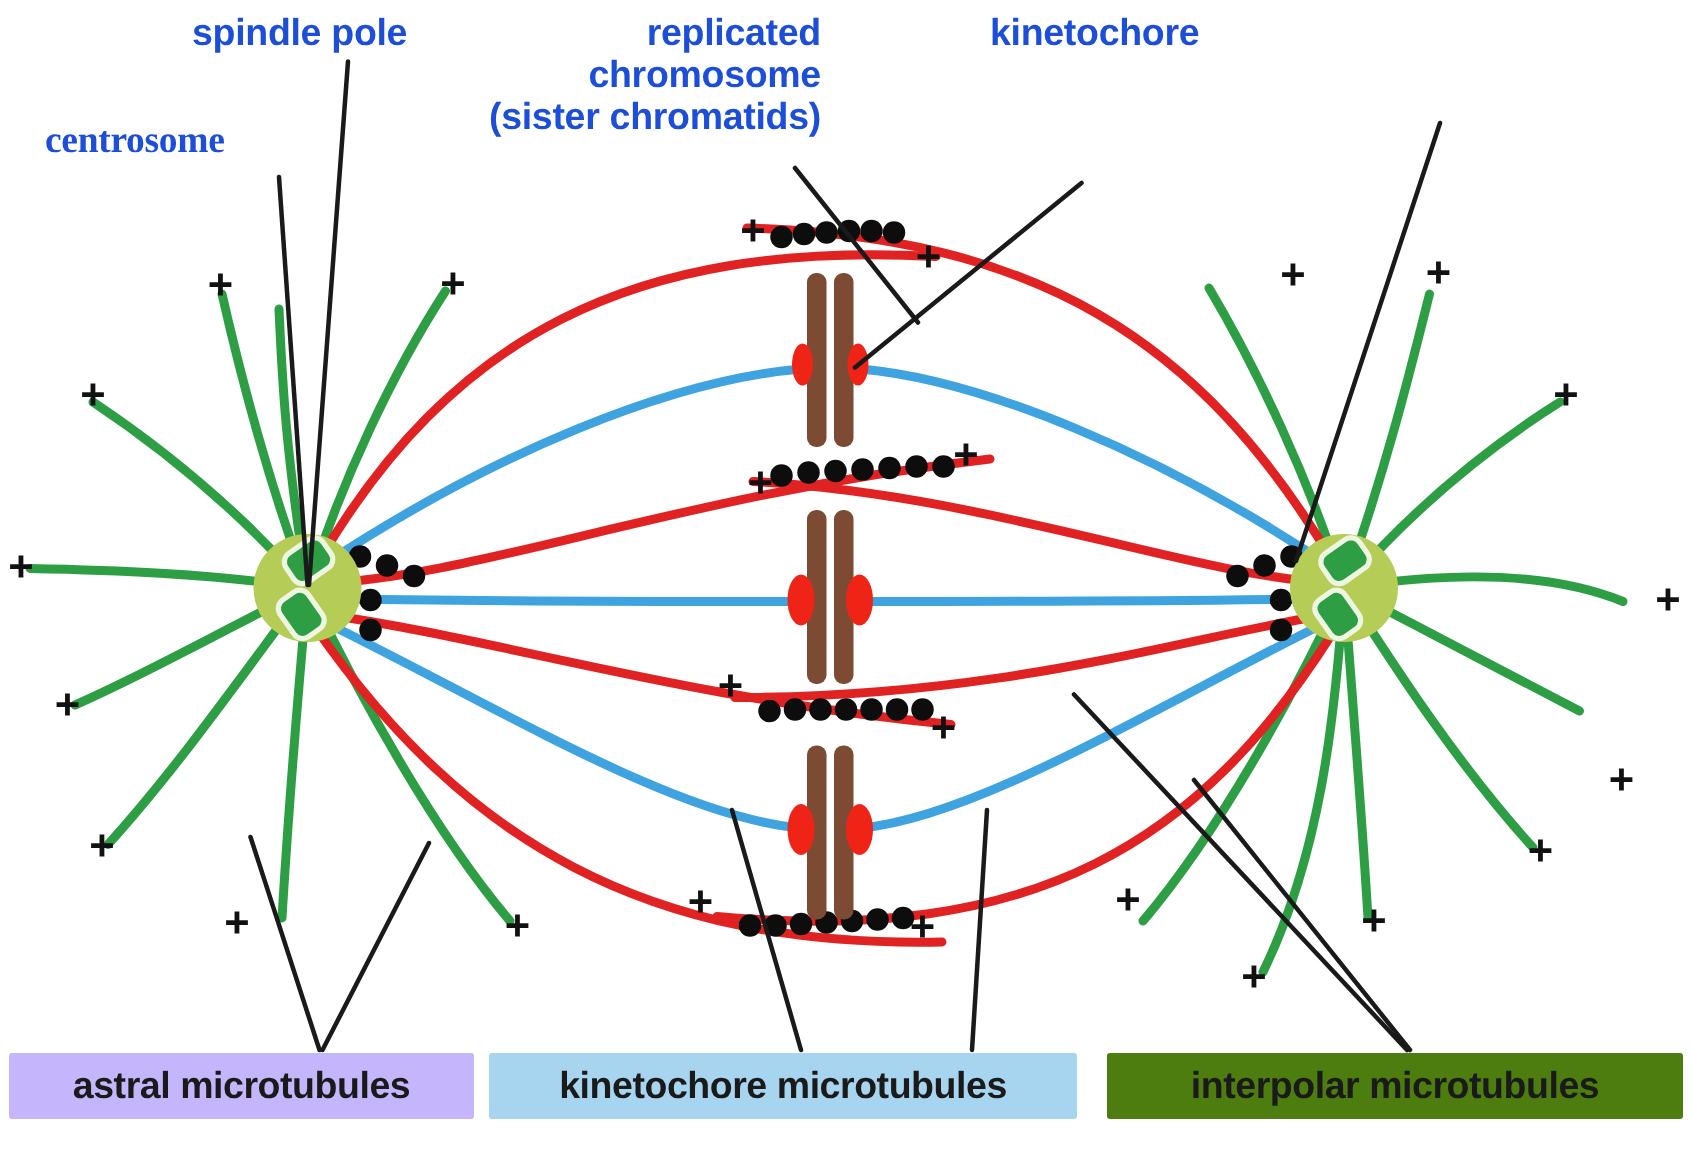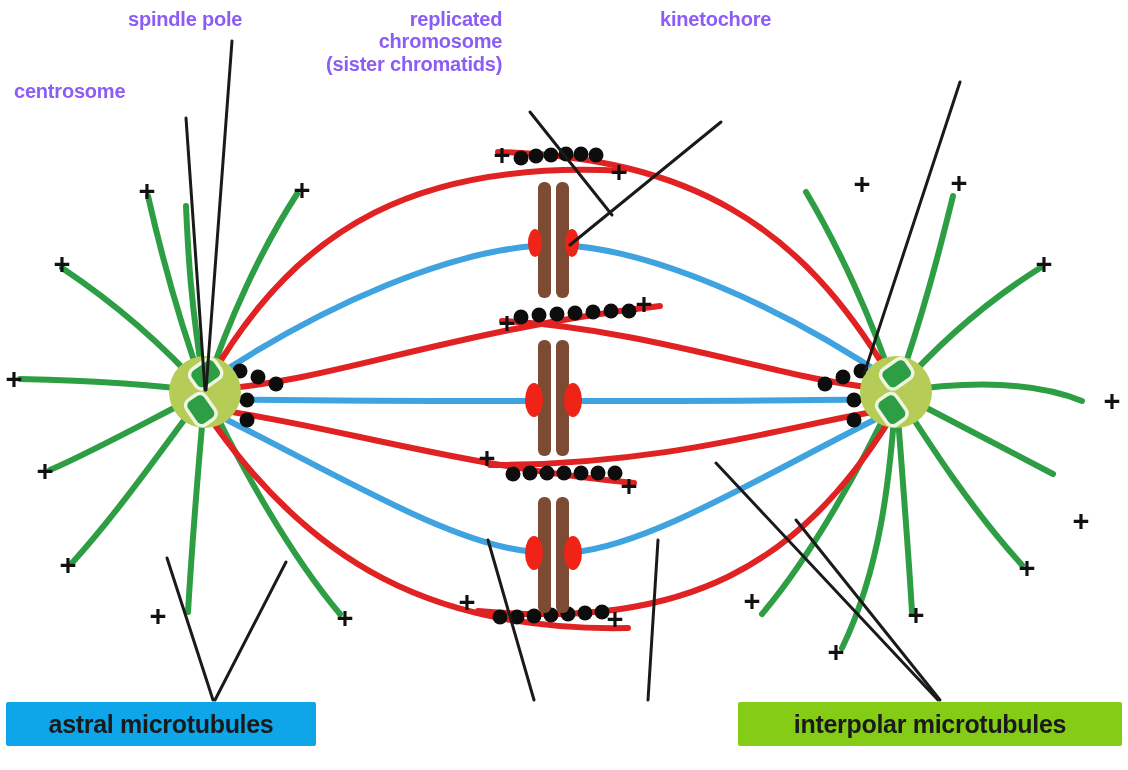--- a/index.html
+++ b/index.html
@@ -21,22 +21,22 @@
     position: absolute;
     left: 0;
     top: 0;
     width: 1128px;
     height: 770px;
   }
   .lbl {
     position: absolute;
     font-family: "Liberation Sans", sans-serif;
     font-weight: bold;
-    color: #8b5cf6;
-    font-size: 20px;
+    color: #1d4ed8;
+    font-size: 25px;
     line-height: 1.12;
     white-space: pre;
     letter-spacing: -0.2px;
   }
   .lbl.center { text-align: right; }
   .legend {
     position: absolute;
     font-family: "Liberation Sans", sans-serif;
     font-weight: bold;
     font-size: 25px;
@@ -250,23 +250,24 @@
     <span class="plus" style="left:502px; top:155px;">+</span>
     <span class="plus" style="left:619px; top:172px;">+</span>
     <span class="plus" style="left:507px; top:323px;">+</span>
     <span class="plus" style="left:644px; top:304px;">+</span>
     <span class="plus" style="left:487px; top:458px;">+</span>
     <span class="plus" style="left:629px; top:486px;">+</span>
     <span class="plus" style="left:467px; top:602px;">+</span>
     <span class="plus" style="left:615px; top:619px;">+</span>
   </div>
 
-  <div class="lbl" style="left:14px;  top:80px;">centrosome</div>
+  <div class="lbl" style="left:30px;  top:80px;font-family:Liberation Serif, serif;">centrosome</div>
   <div class="lbl" style="left:128px; top:8px;">spindle pole</div>
   <div class="lbl center" style="left:326px; top:8px;">replicated
 chromosome
 (sister chromatids)</div>
   <div class="lbl" style="left:660px; top:8px;">kinetochore</div>
 
-  <div class="legend" style="left:6px;   top:702px; width:310px; height:44px; background:#0ea5e9;">astral microtubules</div>
-  <div class="legend" style="left:738px; top:702px; width:384px; height:44px; background:#84cc16;">interpolar microtubules</div>
+  <div class="legend" style="left:6px;   top:702px; width:310px; height:44px; background:#c4b5fd;">astral microtubules</div>
+  <div class="legend" style="left:326px; top:702px; width:392px; height:44px; background:#a7d4ef;">kinetochore microtubules</div>
+  <div class="legend" style="left:738px; top:702px; width:384px; height:44px; background:#4d7c0f;">interpolar microtubules</div>
 
 </div>
 
 </body></html>

